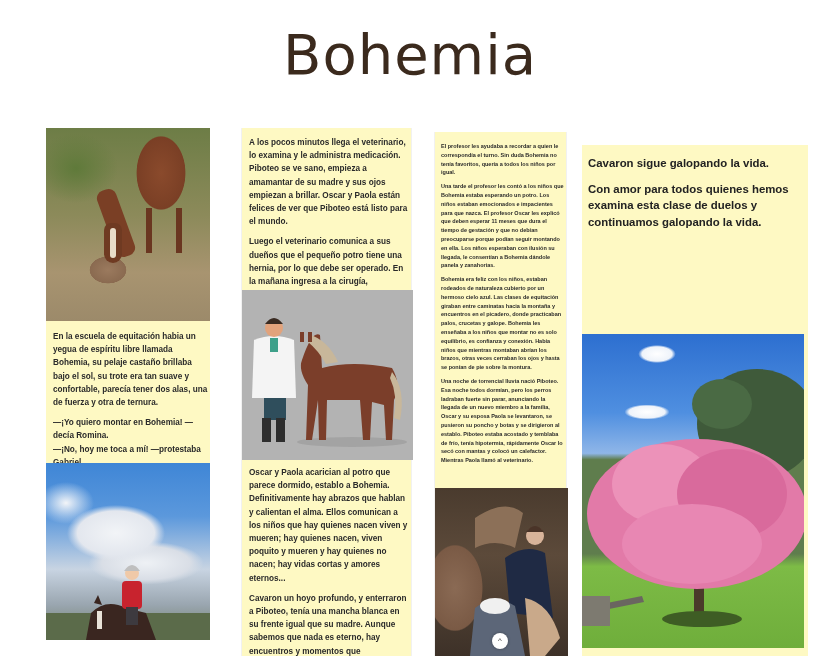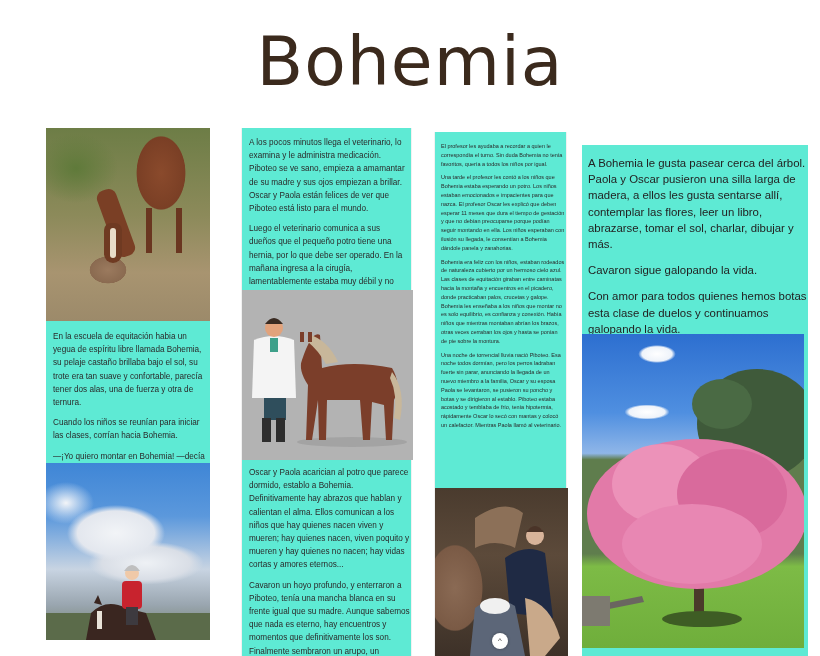--- a/index.html
+++ b/index.html
@@ -1,25 +1,25 @@
 <!DOCTYPE html>
 <html><head>
 <meta charset="utf-8">
 <style>
   * { box-sizing: border-box; margin: 0; padding: 0; }
   html, body { width: 820px; height: 656px; background: #ffffff; overflow: hidden; }
   body { position: relative; font-family: "Liberation Sans", "DejaVu Sans", sans-serif; color: #2b2b2b; }
 
   .title {
     position: absolute; left: 0; top: 22px; width: 820px; text-align: center;
-    font-family: "DejaVu Sans", sans-serif; font-size: 68px; color: #3b2a1d;
+    font-family: "DejaVu Sans", sans-serif; font-size: 56px; color: #3b2a1d;
     letter-spacing: 1px; font-weight: normal;
   }
 
-  .col { position: absolute; background: #5eead4; }
+  .col { position: absolute; background: #fef9c3; font-weight: bold; }
   .col-1 { left: 46px; top: 128px; width: 164px; height: 412px; }
   .col-2 { left: 241px; top: 128px; width: 171px; height: 528px; border-left: 1px solid #f1f1f1; border-right: 1px solid #f1f1f1; }
   .col-3 { left: 434px; top: 132px; width: 133px; height: 524px; border-left: 1px solid #f1f1f1; border-right: 1px solid #f1f1f1; }
   .col-4 { left: 582px; top: 145px; width: 226px; height: 511px; }
 
   .ptext { font-size: 8.2px; line-height: 13.2px; color: #2a2a2a; }
   .ptext p { margin-bottom: 7px; }
   .ptext-sm { font-size: 5.5px; line-height: 8.8px; color: #2a2a2a; }
   .ptext-sm p { margin-bottom: 5px; }
   .ptext-lg { font-size: 11.4px; line-height: 16.2px; color: #222; }
@@ -81,21 +81,20 @@
 <section class="col col-1">
   <div class="photo ph-mare">
     <div class="mare-neck"></div>
     <div class="mare-head"></div>
     <div class="blaze"></div>
     <div class="leg" style="left:100px;"></div>
     <div class="leg" style="left:130px;"></div>
   </div>
   <div class="ptext" style="position:absolute; left:7px; top:202px; width:155px;">
     <p>En la escuela de equitación habia un yegua de espíritu libre llamada Bohemia, su pelaje castaño brillaba bajo el sol, su trote era tan suave y confortable, parecía tener dos alas, una de fuerza y otra de ternura.</p>
-    <p>Cuando los niños se reunían para iniciar las clases, corrían hacia Bohemia.</p>
     <div>—¡Yo quiero montar en Bohemia! —decía Romina.</div>
     <div>—¡No, hoy me toca a mí! —protestaba Gabriel.</div>
   </div>
   <div class="photo ph-rider">
     <svg width="164" height="177" viewBox="0 0 164 177">
       <rect x="0" y="150" width="164" height="27" fill="#5b6b4a"></rect>
       <path d="M40 177 L45 150 Q60 135 80 145 L100 150 L110 177 Z" fill="#3a2620"></path>
       <path d="M48 140 L52 132 L56 142 Z" fill="#3a2620"></path>
       <rect x="51" y="148" width="5" height="18" fill="#e8e2d8"></rect>
       <rect x="76" y="118" width="20" height="28" rx="4" fill="#c8232e"></rect>
@@ -151,23 +150,22 @@
       <path d="M91 44 Q100 32 109 44 Z" fill="#4a3428"></path>
       <path d="M40 120 Q60 105 80 118 L90 168 L35 168 Z" fill="#5c6678"></path>
       <ellipse cx="60" cy="118" rx="15" ry="8" fill="#f0f0f0"></ellipse>
       <path d="M90 110 Q115 115 125 150 L110 168 L95 168 Z" fill="#c9a98a"></path>
     </svg>
   </div>
 </section>
 
 <section class="col col-4">
   <div class="ptext-lg" style="position:absolute; left:6px; top:10px; width:222px;">
-    <p>A Bohemia le gusta pasear cerca del árbol. Paola y Oscar pusieron una silla larga de madera, a ellos les gusta sentarse allí, contemplar las flores, leer un libro, abrazarse, tomar el sol, charlar, dibujar y más.</p>
     <p>Cavaron sigue galopando la vida.</p>
-    <p>Con amor para todos quienes hemos botas esta clase de duelos y continuamos galopando la vida.</p>
+    <p>Con amor para todos quienes hemos examina esta clase de duelos y continuamos galopando la vida.</p>
   </div>
   <div class="photo ph-tree">
     <svg width="222" height="314" viewBox="0 0 222 314">
       <ellipse cx="175" cy="90" rx="60" ry="55" fill="#3f5a3a"></ellipse>
       <ellipse cx="140" cy="70" rx="30" ry="25" fill="#4a6a44"></ellipse>
       <rect x="112" y="240" width="10" height="40" fill="#4a3a2a"></rect>
       <ellipse cx="115" cy="180" rx="110" ry="75" fill="#e27aa8"></ellipse>
       <ellipse cx="80" cy="150" rx="50" ry="40" fill="#ec92b9"></ellipse>
       <ellipse cx="150" cy="160" rx="55" ry="45" fill="#d96a9c"></ellipse>
       <ellipse cx="110" cy="210" rx="70" ry="40" fill="#e887b3"></ellipse>

